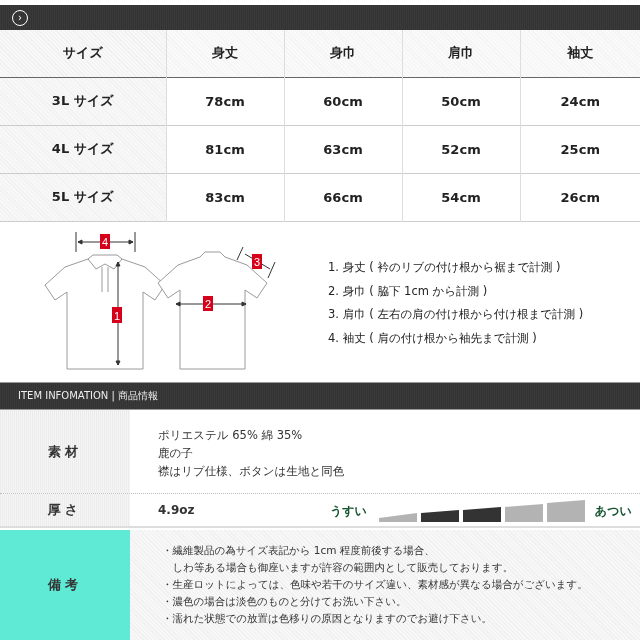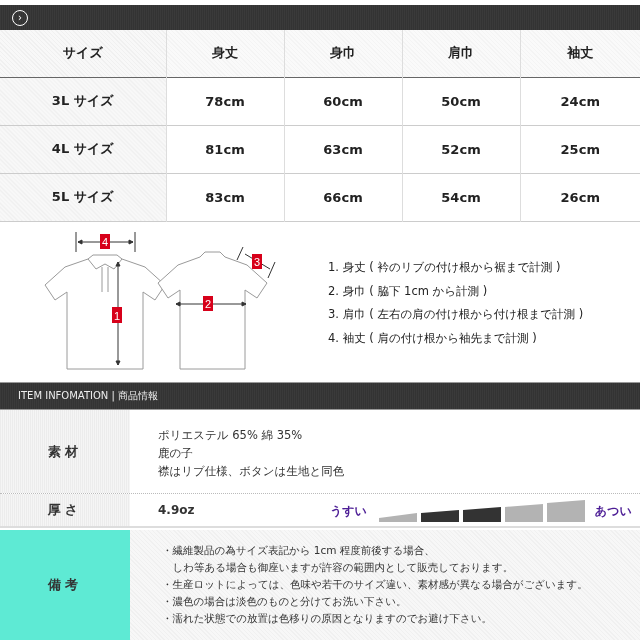--- a/index.html
+++ b/index.html
@@ -49,21 +49,21 @@
   .info-row .value { flex: 1; padding-left: 28px; font-size: 11.5px; color: #333; }
   .row-material { top: 410px; height: 84px; border-bottom: 1px dotted #bbb; }
   .row-material .value { padding-top: 16px; line-height: 18px; }
   .row-thick { top: 494px; height: 34px; border-bottom: 2px solid #ddd; }
   .row-thick .value { display: flex; align-items: center; font-weight: bold; font-size: 12px; }
   .row-notes { top: 530px; height: 110px; }
   .row-notes .label { background: #5eead4; }
   .row-notes .value { background: repeating-linear-gradient(45deg,#f0f0f0 0 1px,#f7f7f7 1px 3px); padding-left: 32px; padding-top: 12px; font-size: 10.5px; line-height: 17px; }
 
   .thick-scale { position: absolute; left: 330px; top: 500px; height: 22px; display: flex; align-items: flex-end; }
-  .thick-scale .lbl { font-size: 12px; font-weight: bold; color: #4c1d95; align-self: center; }
+  .thick-scale .lbl { font-size: 12px; font-weight: bold; color: #14532d; align-self: center; }
   .thick-scale .blocks { display: flex; align-items: flex-end; margin: 0 10px 0 12px; gap: 4px; }
   .thick-scale svg { display: block; }
 </style>
 </head>
 <body>
 
 <div class="bar size">
   <span class="circle">›</span>
 </div>
 

